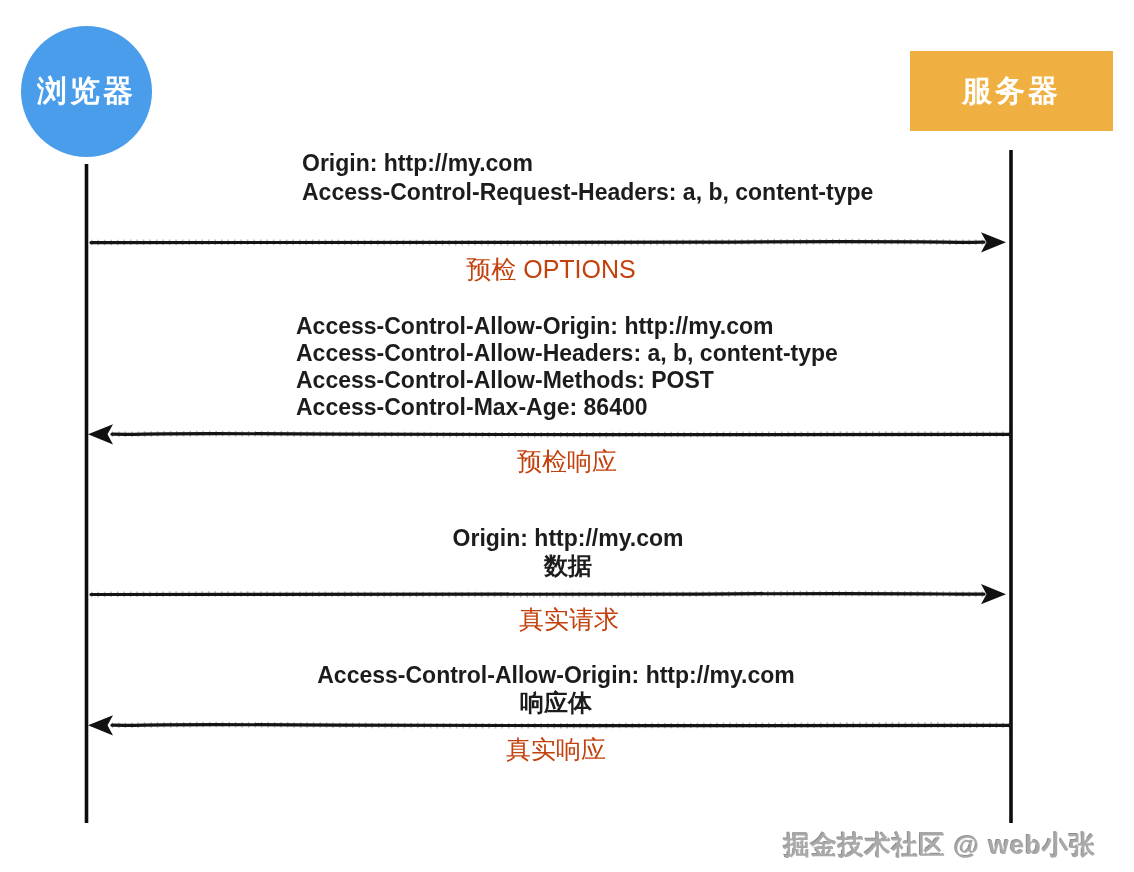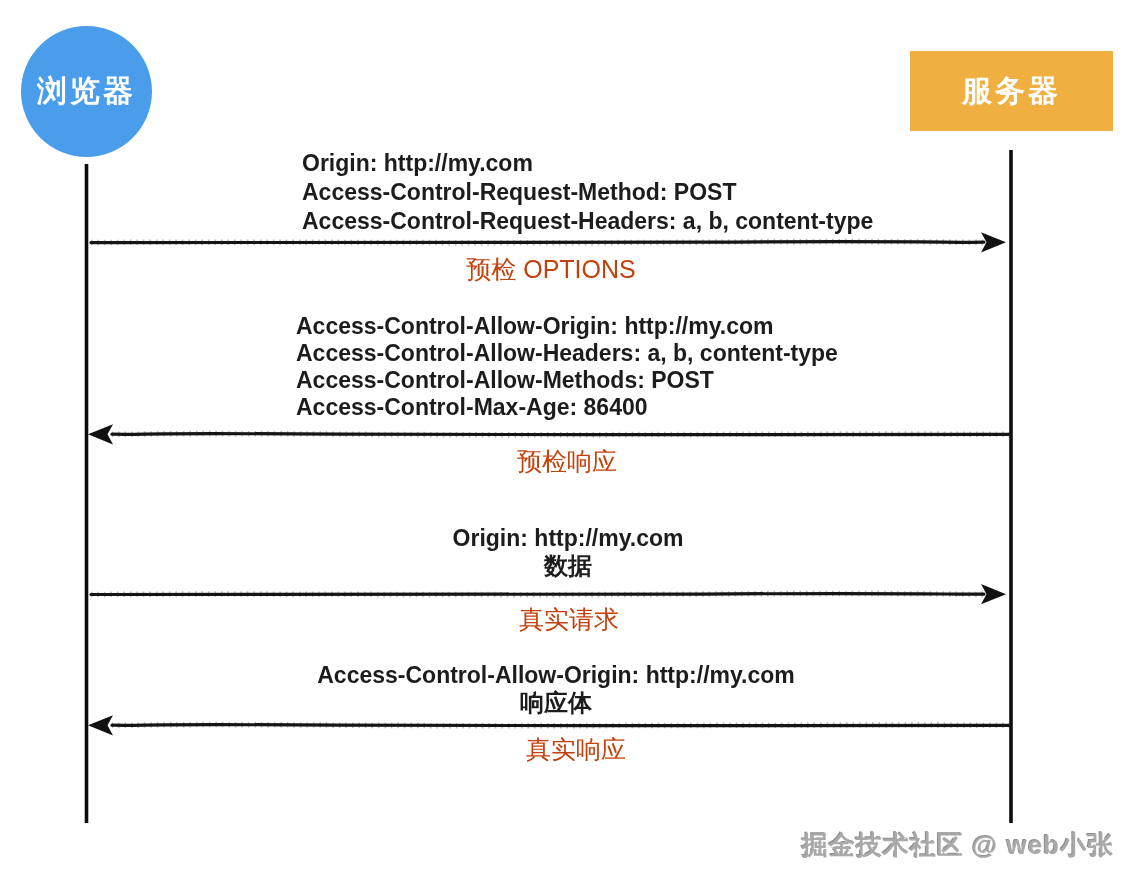--- a/index.html
+++ b/index.html
@@ -26,22 +26,22 @@
   .msg-3 { left:568px; top:524px; transform:translateX(-50%); text-align:center;
            font-size:23px; line-height:28px; }
   .msg-4 { left:556px; top:662px; transform:translateX(-50%); text-align:center;
            font-size:23px; line-height:27px; }
   .msg .cn { font-size:24px; }
   .lbl { position:absolute; transform:translate(-50%,-50%); white-space:nowrap;
          font-size:25px; color:#c2410c;text-align:center; }
   .lbl-1 { left:551px; top:269px; }
   .lbl-2 { left:567px; top:461px; }
   .lbl-3 { left:569px; top:619px; }
-  .lbl-4 { left:556px; top:749px;margin-left:20px; }
-  .watermark { position:absolute; right:20px; top:828px; font-size:26px; font-weight:700;
+  .lbl-4 { left:556px; top:749px; }
+  .watermark { position:absolute; right:38px; top:828px; font-size:26px; font-weight:700;
                color:#a9a9a9; letter-spacing:1px;
                text-shadow:2px 2px 1px #ffffff, -1px -1px 0 #8f8f8f; white-space:nowrap; }
 </style>
 </head>
 <body>
 
 <div class="canvas">
 
   <div class="actor actor-server">
     <span>服务器</span>
@@ -68,21 +68,20 @@
     <path class="sketch" d="M91 594.5 C 260 593.1, 480 595.7, 700 594.1 S 950 594.7, 984 594.1" stroke="#111111"></path>
     <path class="head" d="M1006 594.2 L981 584.1 L986.5 594.2 L981 604.3 Z" fill="#111111"></path>
 
     <path class="rough" d="M1010 725.4 C 820 724.2, 560 726.8, 340 725.2 S 160 725.8, 112 725.2"></path>
     <path class="sketch" d="M1010 725.4 C 820 724.2, 560 726.8, 340 725.2 S 160 725.8, 112 725.2" stroke="#111111"></path>
     <path class="head" d="M88 725.3 L113 715.2 L107.5 725.3 L113 735.4 Z" fill="#111111"></path>
   </svg>
 
   <div class="msg msg-1">
     <div>Origin: http://my.com</div>
-    <div>Access-Control-Request-Method: POST</div>
     <div>Access-Control-Request-Headers: a, b, content-type</div>
   </div>
   <div class="lbl lbl-1">预检 OPTIONS</div>
 
   <div class="msg msg-2">
     <div>Access-Control-Allow-Origin: http://my.com</div>
     <div>Access-Control-Allow-Headers: a, b, content-type</div>
     <div>Access-Control-Allow-Methods: POST</div>
     <div>Access-Control-Max-Age: 86400</div>
   </div>

